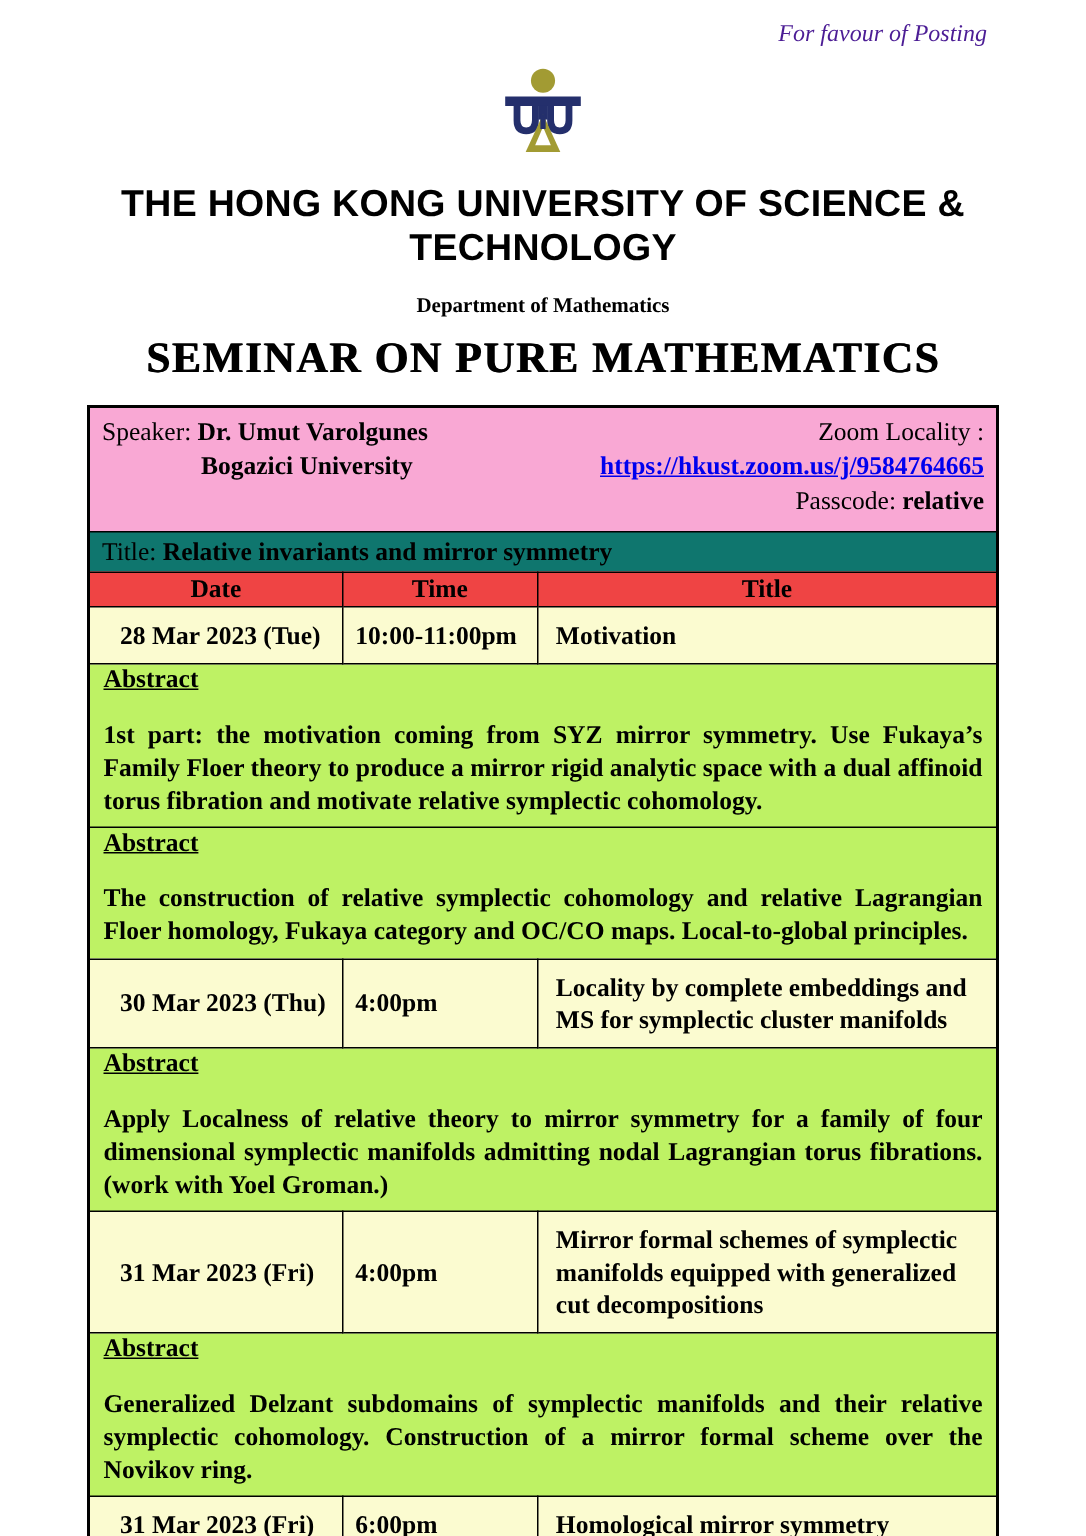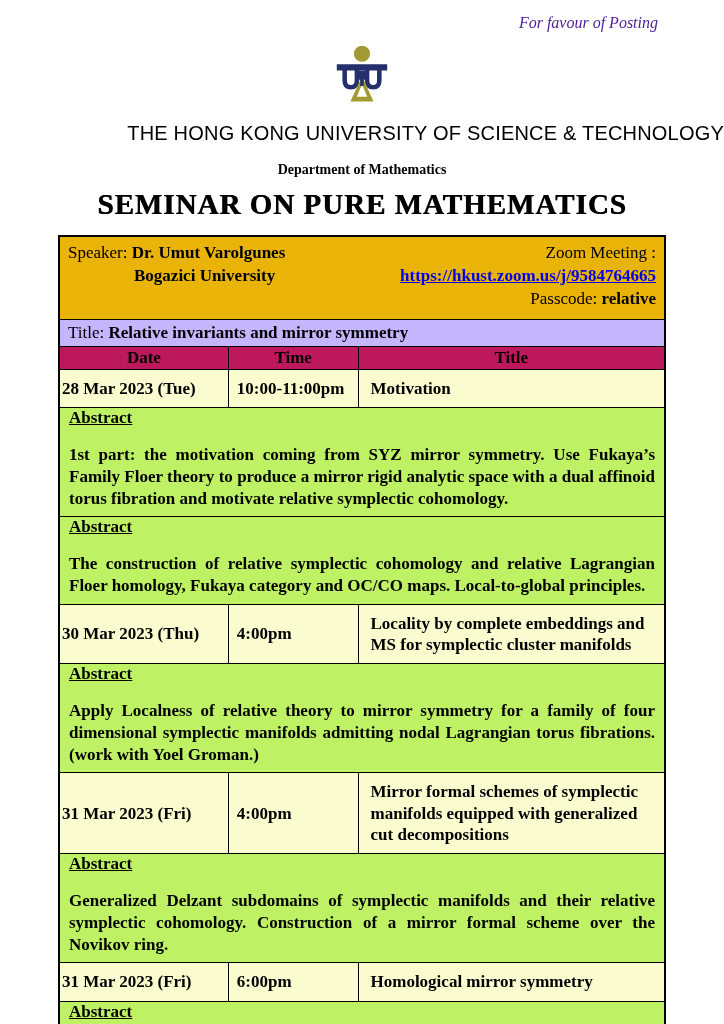--- a/index.html
+++ b/index.html
@@ -9,57 +9,57 @@
     font-family:"Liberation Serif", serif; color:#000; overflow:hidden;
   }
   .posting-note {
     position:absolute; top:14px; right:66px;
     font-family:"Liberation Serif", serif; font-style:italic;
     color:#4c1d95; font-size:16px;
   }
   .logo-wrap { width:100%; display:flex; justify-content:center; margin-top:44px; }
   .logo { width:70px; height:70px; }
   .uni-name {
-    margin-top:8px; text-align:right;
-    font-family:"Liberation Sans", sans-serif; font-weight:normal;
-    font-size:20px; letter-spacing:0.2px;
+    margin-top:8px; text-align:center;
+    font-family:"Liberation Sans", sans-serif; font-weight:bold;
+    font-size:25px; letter-spacing:0.2px;
   }
   .dept-name {
     margin-top:17px; text-align:center;
     font-weight:bold; font-size:14px;
   }
   .seminar-name {
     margin-top:10px; text-align:center;
     font-weight:900; font-size:29px; letter-spacing:1px;
     text-shadow:0.6px 0 0 #000;
   }
   table.sched {
     width:608px; margin:14px auto 0 auto;
     border-collapse:collapse; border:2px solid #000;
     font-size:17px;
   }
   table.sched td, table.sched th { border:1px solid #000; }
   col.c1 { width:170px; } col.c2 { width:130px; } col.c3 { width:308px; }
 
-  td.info-cell { padding:5px 8px 8px 8px; background:#eab308; }
+  td.info-cell { padding:5px 8px 8px 8px; background:#f9a8d4; }
   .info-flex { display:flex; justify-content:space-between; }
   .speaker-block { line-height:1.35; }
   .speaker-line2 { margin-left:66px;font-family:Liberation Serif, serif; }
   .zoom-block { text-align:right; line-height:1.35; }
   .bold { font-weight:bold; }
   a.zoom-link { color:#0000ee; font-weight:bold; text-decoration:underline; }
 
-  td.series-title-cell { background:#c4b5fd; padding:3px 8px; }
-  tr.head-row th { background:#be185d; padding:1px 4px; font-weight:bold; text-align:center; }
+  td.series-title-cell { background:#0f766e; padding:3px 8px; }
+  tr.head-row th { background:#ef4444; padding:1px 4px; font-weight:bold; text-align:center; }
 
   tr.session td {
     background:#fbfbd0; font-weight:bold; vertical-align:middle;
     padding:8px 8px; line-height:1.25;
   }
-  tr.session td.c-date { padding-left:2px; }
+  tr.session td.c-date { padding-left:20px; }
   tr.session td.c-title { padding-left:12px; }
 
   tr.abstract td { background:#bef264; padding:0 9px 6px 9px; vertical-align:top;font-weight:bold; }
   .abs-label { text-decoration:underline; display:inline-block; }
   .abs-text { text-align:justify; line-height:1.3; margin-top:16px; }
 </style>
 </head>
 <body>
 
 <div class="posting-note">For favour of Posting</div>
@@ -94,21 +94,21 @@
     <td class="info-cell" colspan="3">
       <div class="info-flex">
         <div class="speaker-block">
           <div>
             <span>Speaker:</span>
             <span class="bold">Dr. Umut Varolgunes</span>
           </div>
           <div class="speaker-line2 bold">Bogazici University</div>
         </div>
         <div class="zoom-block">
-          <div>Zoom Meeting :</div>
+          <div>Zoom Locality :</div>
           <div><a class="zoom-link" href="#" title="https://hkust.zoom.us/j/9584764665">https://hkust.zoom.us/j/9584764665</a></div>
           <div>
             <span>Passcode:</span>
             <span class="bold">relative</span>
           </div>
         </div>
       </div>
     </td>
   </tr>
 

